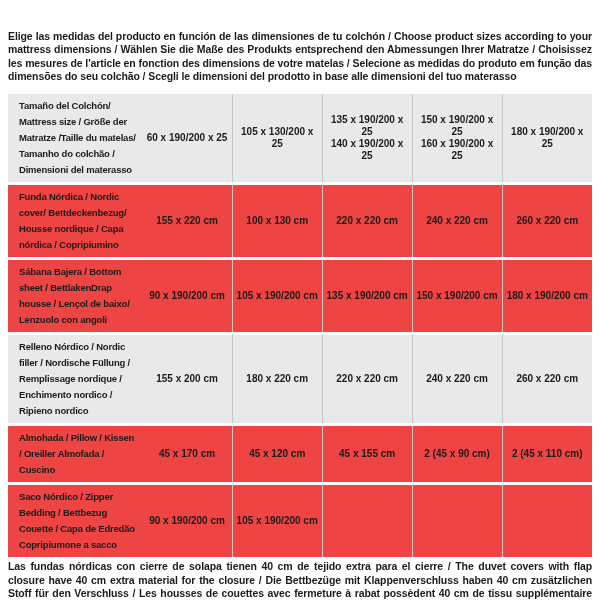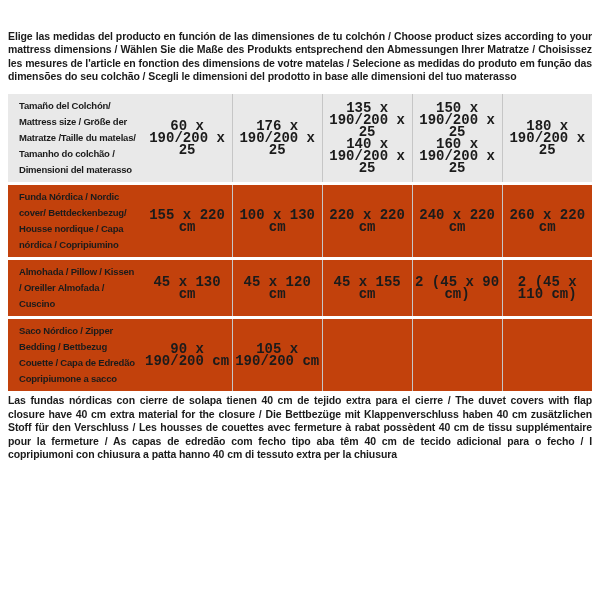--- a/index.html
+++ b/index.html
@@ -27,42 +27,41 @@
     color: #1b1b1b;
   }
   table.size-table {
     width: 100%;
     border-collapse: collapse;
     table-layout: fixed;
     margin-top: 9px;
   }
   col.c-label { width: 23%; }
   col.c-val   { width: 15.4%; }
-  tr.row { background: #c2410c; }
+  tr.row { background: #ef4444; }
   tr.row.alt { background: #e9e9e9; }
   td {
     font-weight: bold;
     vertical-align: middle;
     border-bottom: 3px solid #ffffff;
     padding: 4px 2px;
   }
   td.label {
     font-size: 9.5px;
     line-height: 16px;
     letter-spacing: -0.2px;
     padding-left: 11px;
     padding-right: 4px;
     text-align: left;
   }
   td.val {
-    font-size: 14px;
+    font-size: 10px;
     line-height: 12px;
     text-align: center;
     white-space: pre-line;
-    font-family: Liberation Mono, monospace;
   }
   td.val + td.val {
     border-left: 1px solid #c6c6c6;
   }
   .footnote {
     margin-top: 0;
   }
 </style>
 </head>
 <body>
@@ -77,38 +76,54 @@
       <col class="c-val">
         <col class="c-val">
         <col class="c-val">
         <col class="c-val">
         <col class="c-val">
     </colgroup>
     <tbody>
       <tr class="row alt">
         <td class="label">Tamaño del Colchón/ Mattress size / Größe der Matratze /Taille du matelas/ Tamanho do colchão / Dimensioni del materasso</td>
         <td class="val">60 x 190/200 x 25</td>
-        <td class="val">176 x 190/200 x 25</td>
+        <td class="val">105 x 130/200 x 25</td>
         <td class="val">135 x 190/200 x 25
 140 x 190/200 x 25</td>
         <td class="val">150 x 190/200 x 25
 160 x 190/200 x 25</td>
         <td class="val">180 x 190/200 x 25</td>
       </tr>
       <tr class="row">
         <td class="label">Funda Nórdica / Nordic cover/ Bettdeckenbezug/ Housse nordique / Capa nórdica / Copripiumino</td>
         <td class="val">155 x 220 cm</td>
         <td class="val">100 x 130 cm</td>
         <td class="val">220 x 220 cm</td>
         <td class="val">240 x 220 cm</td>
         <td class="val">260 x 220 cm</td>
       </tr>
       <tr class="row">
+        <td class="label">Sábana Bajera / Bottom sheet / BettlakenDrap housse / Lençol de baixo/ Lenzuolo con angoli</td>
+        <td class="val">90 x 190/200 cm</td>
+        <td class="val">105 x 190/200 cm</td>
+        <td class="val">135 x 190/200 cm</td>
+        <td class="val">150 x 190/200 cm</td>
+        <td class="val">180 x 190/200 cm</td>
+      </tr>
+      <tr class="row alt">
+        <td class="label">Relleno Nórdico / Nordic filler / Nordische Füllung / Remplissage nordique / Enchimento nordico / Ripieno nordico</td>
+        <td class="val">155 x 200 cm</td>
+        <td class="val">180 x 220 cm</td>
+        <td class="val">220 x 220 cm</td>
+        <td class="val">240 x 220 cm</td>
+        <td class="val">260 x 220 cm</td>
+      </tr>
+      <tr class="row">
         <td class="label">Almohada / Pillow / Kissen / Oreiller Almofada / Cuscino</td>
-        <td class="val">45 x 130 cm</td>
+        <td class="val">45 x 170 cm</td>
         <td class="val">45 x 120 cm</td>
         <td class="val">45 x 155 cm</td>
         <td class="val">2 (45 x 90 cm)</td>
         <td class="val">2 (45 x 110 cm)</td>
       </tr>
       <tr class="row">
         <td class="label">Saco Nórdico / Zipper Bedding / Bettbezug Couette / Capa de Edredão Copripiumone a sacco</td>
         <td class="val">90 x 190/200 cm</td>
         <td class="val">105 x 190/200 cm</td>
         <td class="val"></td>

